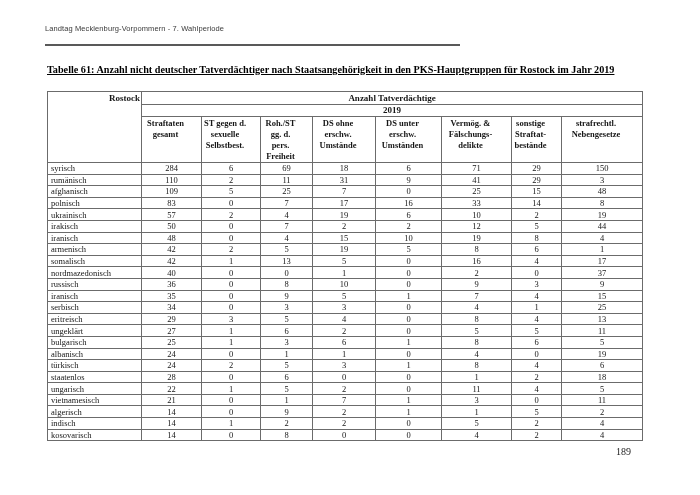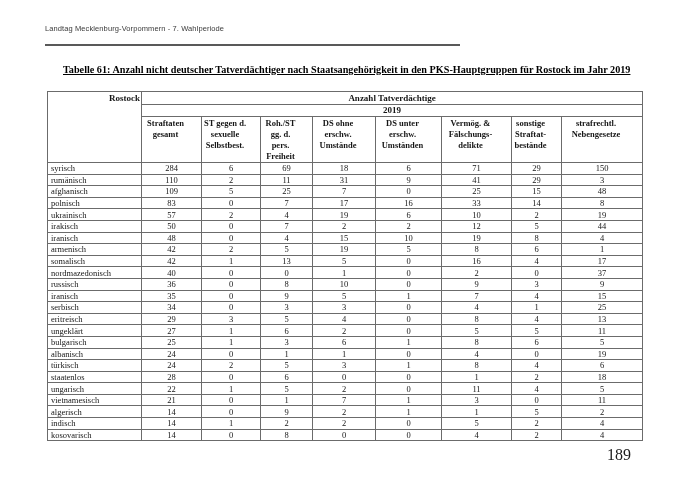--- a/index.html
+++ b/index.html
@@ -54,21 +54,20 @@
   .doc-title {
     position: absolute;
     left: 47px;
     top: 64px;
     width: 610px;
     font-size: 10.2px;
     font-weight: bold;
     color: #000;
     text-decoration: underline;
     white-space: nowrap;
-    margin-left: 16px;
   }
   
   table.stats {
     position: absolute;
     left: 47px;
     top: 91px;
     width: 595px;
     border-collapse: collapse;
     table-layout: fixed;
   }
@@ -117,21 +116,21 @@
     font-size: 8.5px;
     line-height: 10px;
     padding: 0 2px;
   }
   td.nat { text-align: left; padding-left: 3px; }
   td.num { text-align: center; }
   .page-number {
     position: absolute;
     top: 446px;
     right: 69px;
-    font-size: 16px;
+    font-size: 10px;
     color: #1c1c1c;
     font-family: Liberation Serif, serif;
   }
 </style>
 </head>
 <body>
 
 <div class="page">
 
   <div class="runhead">

